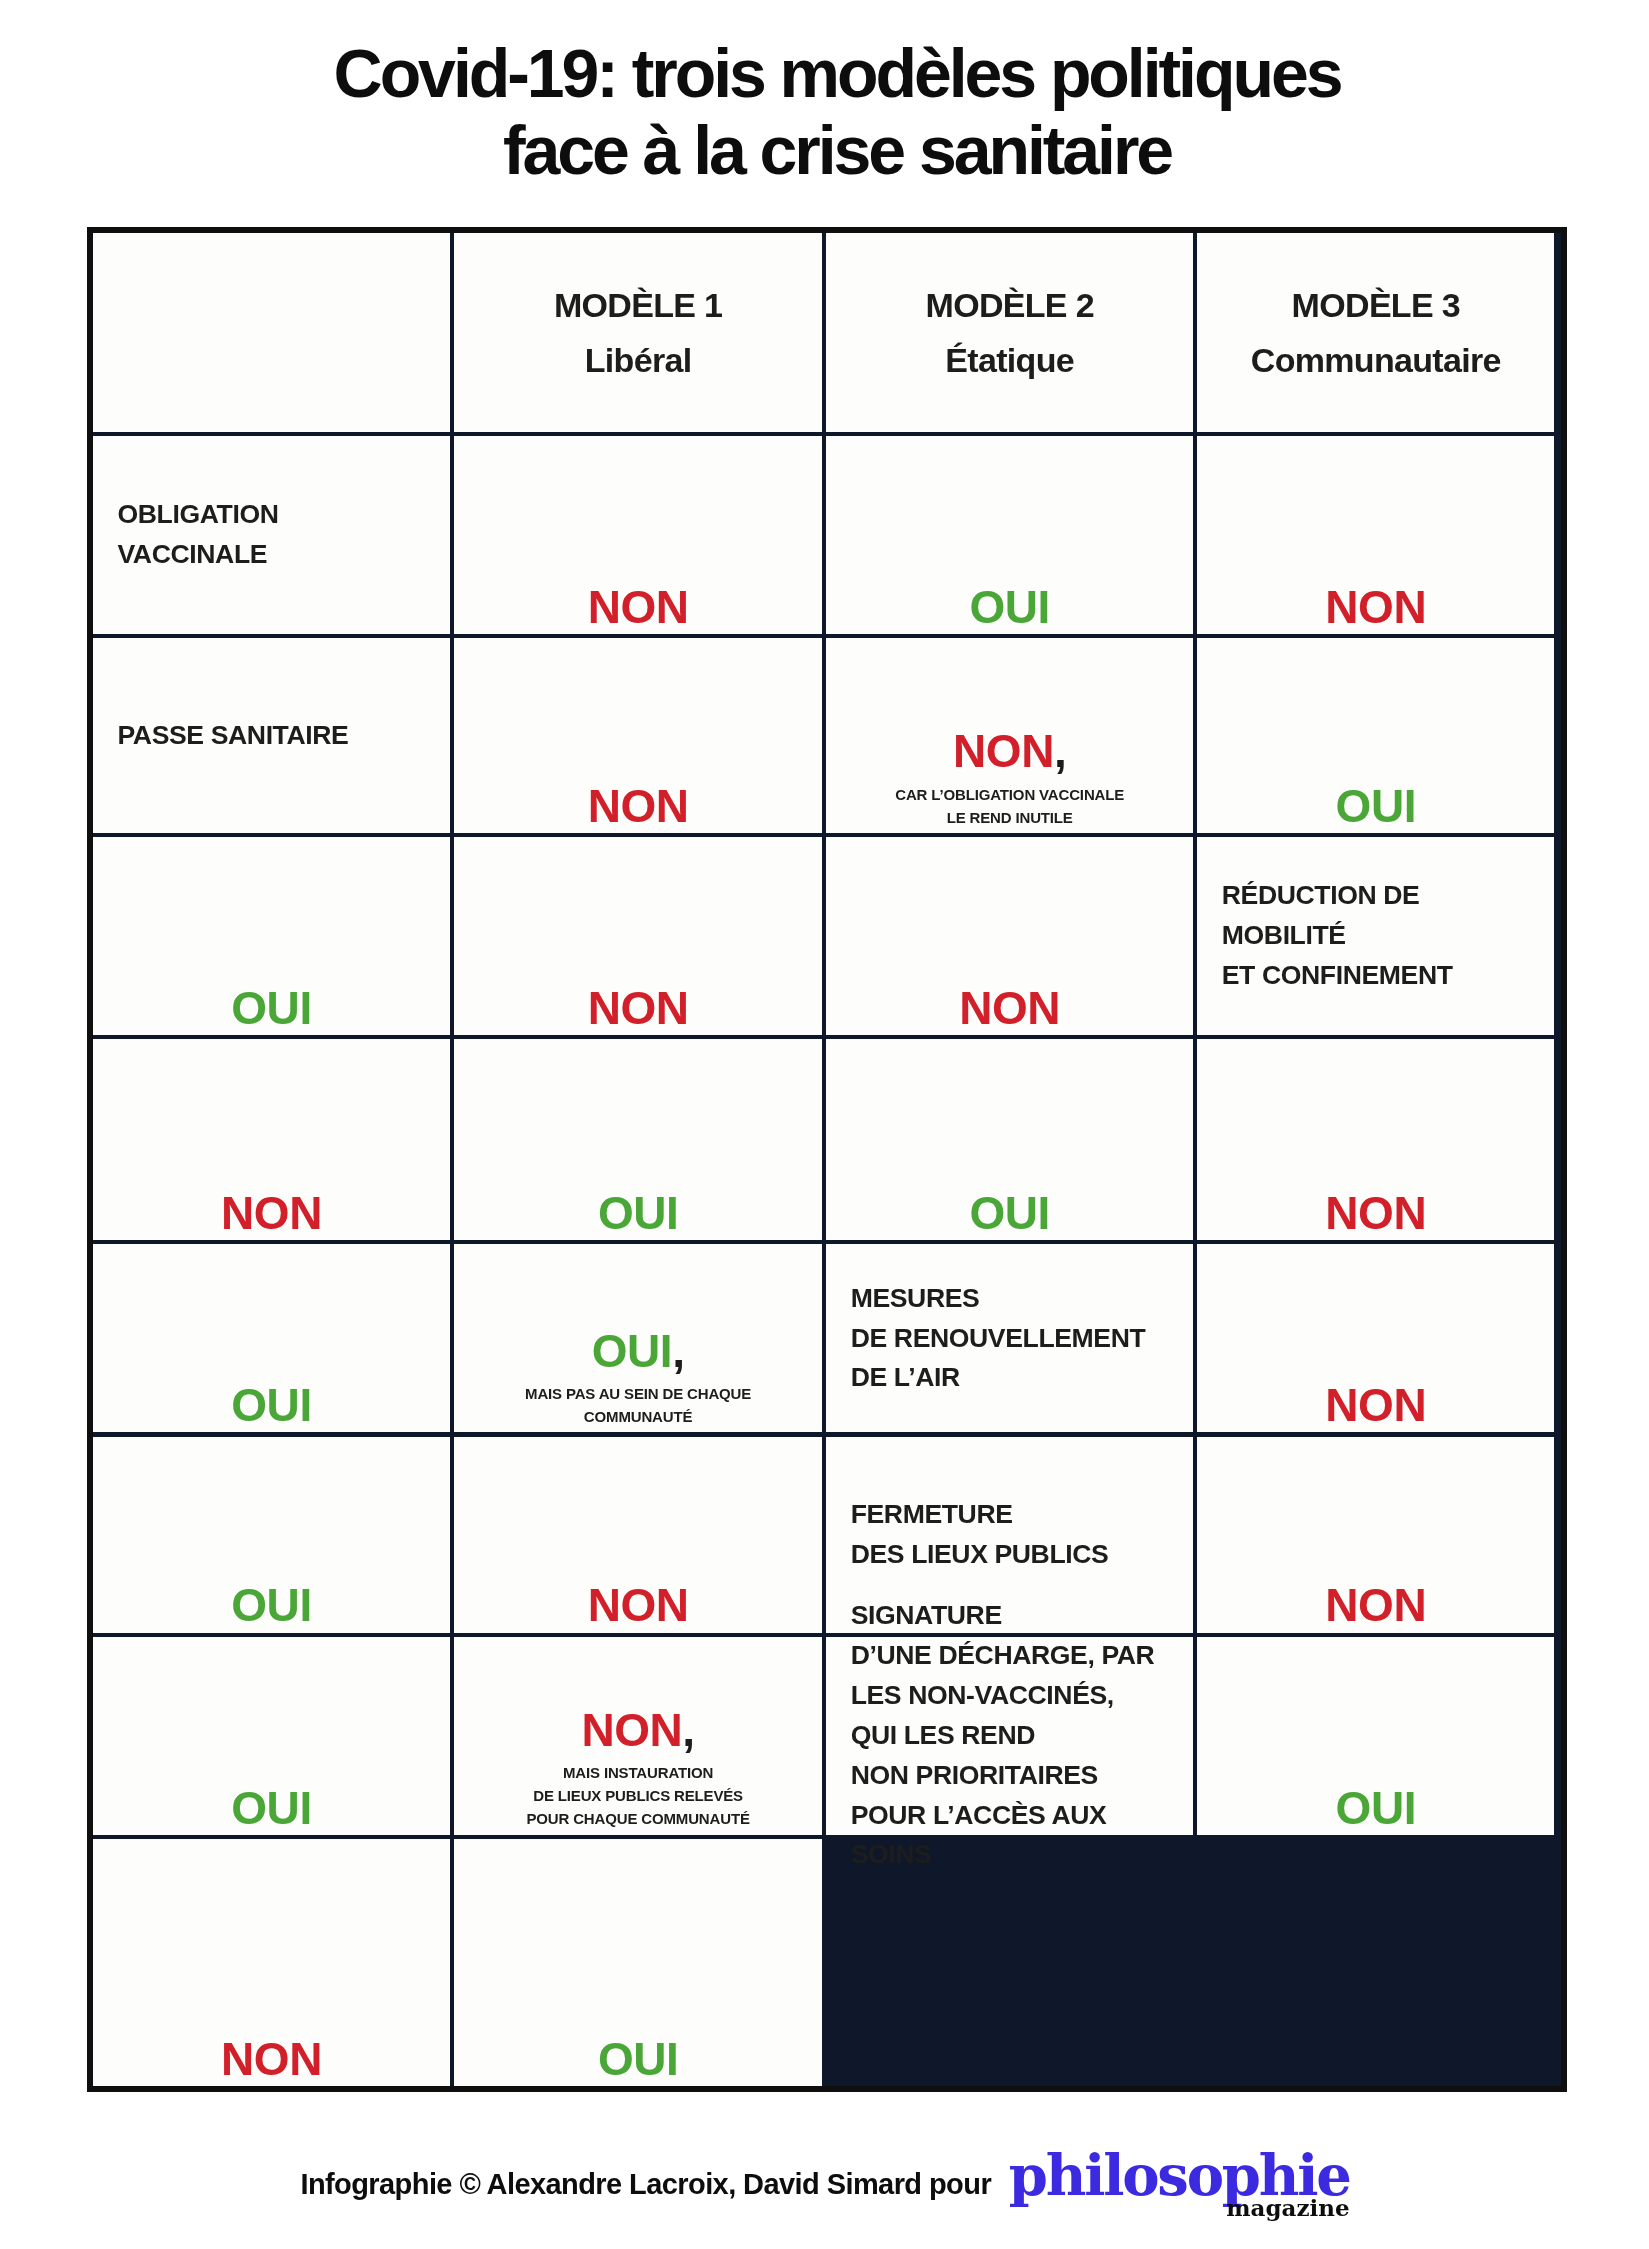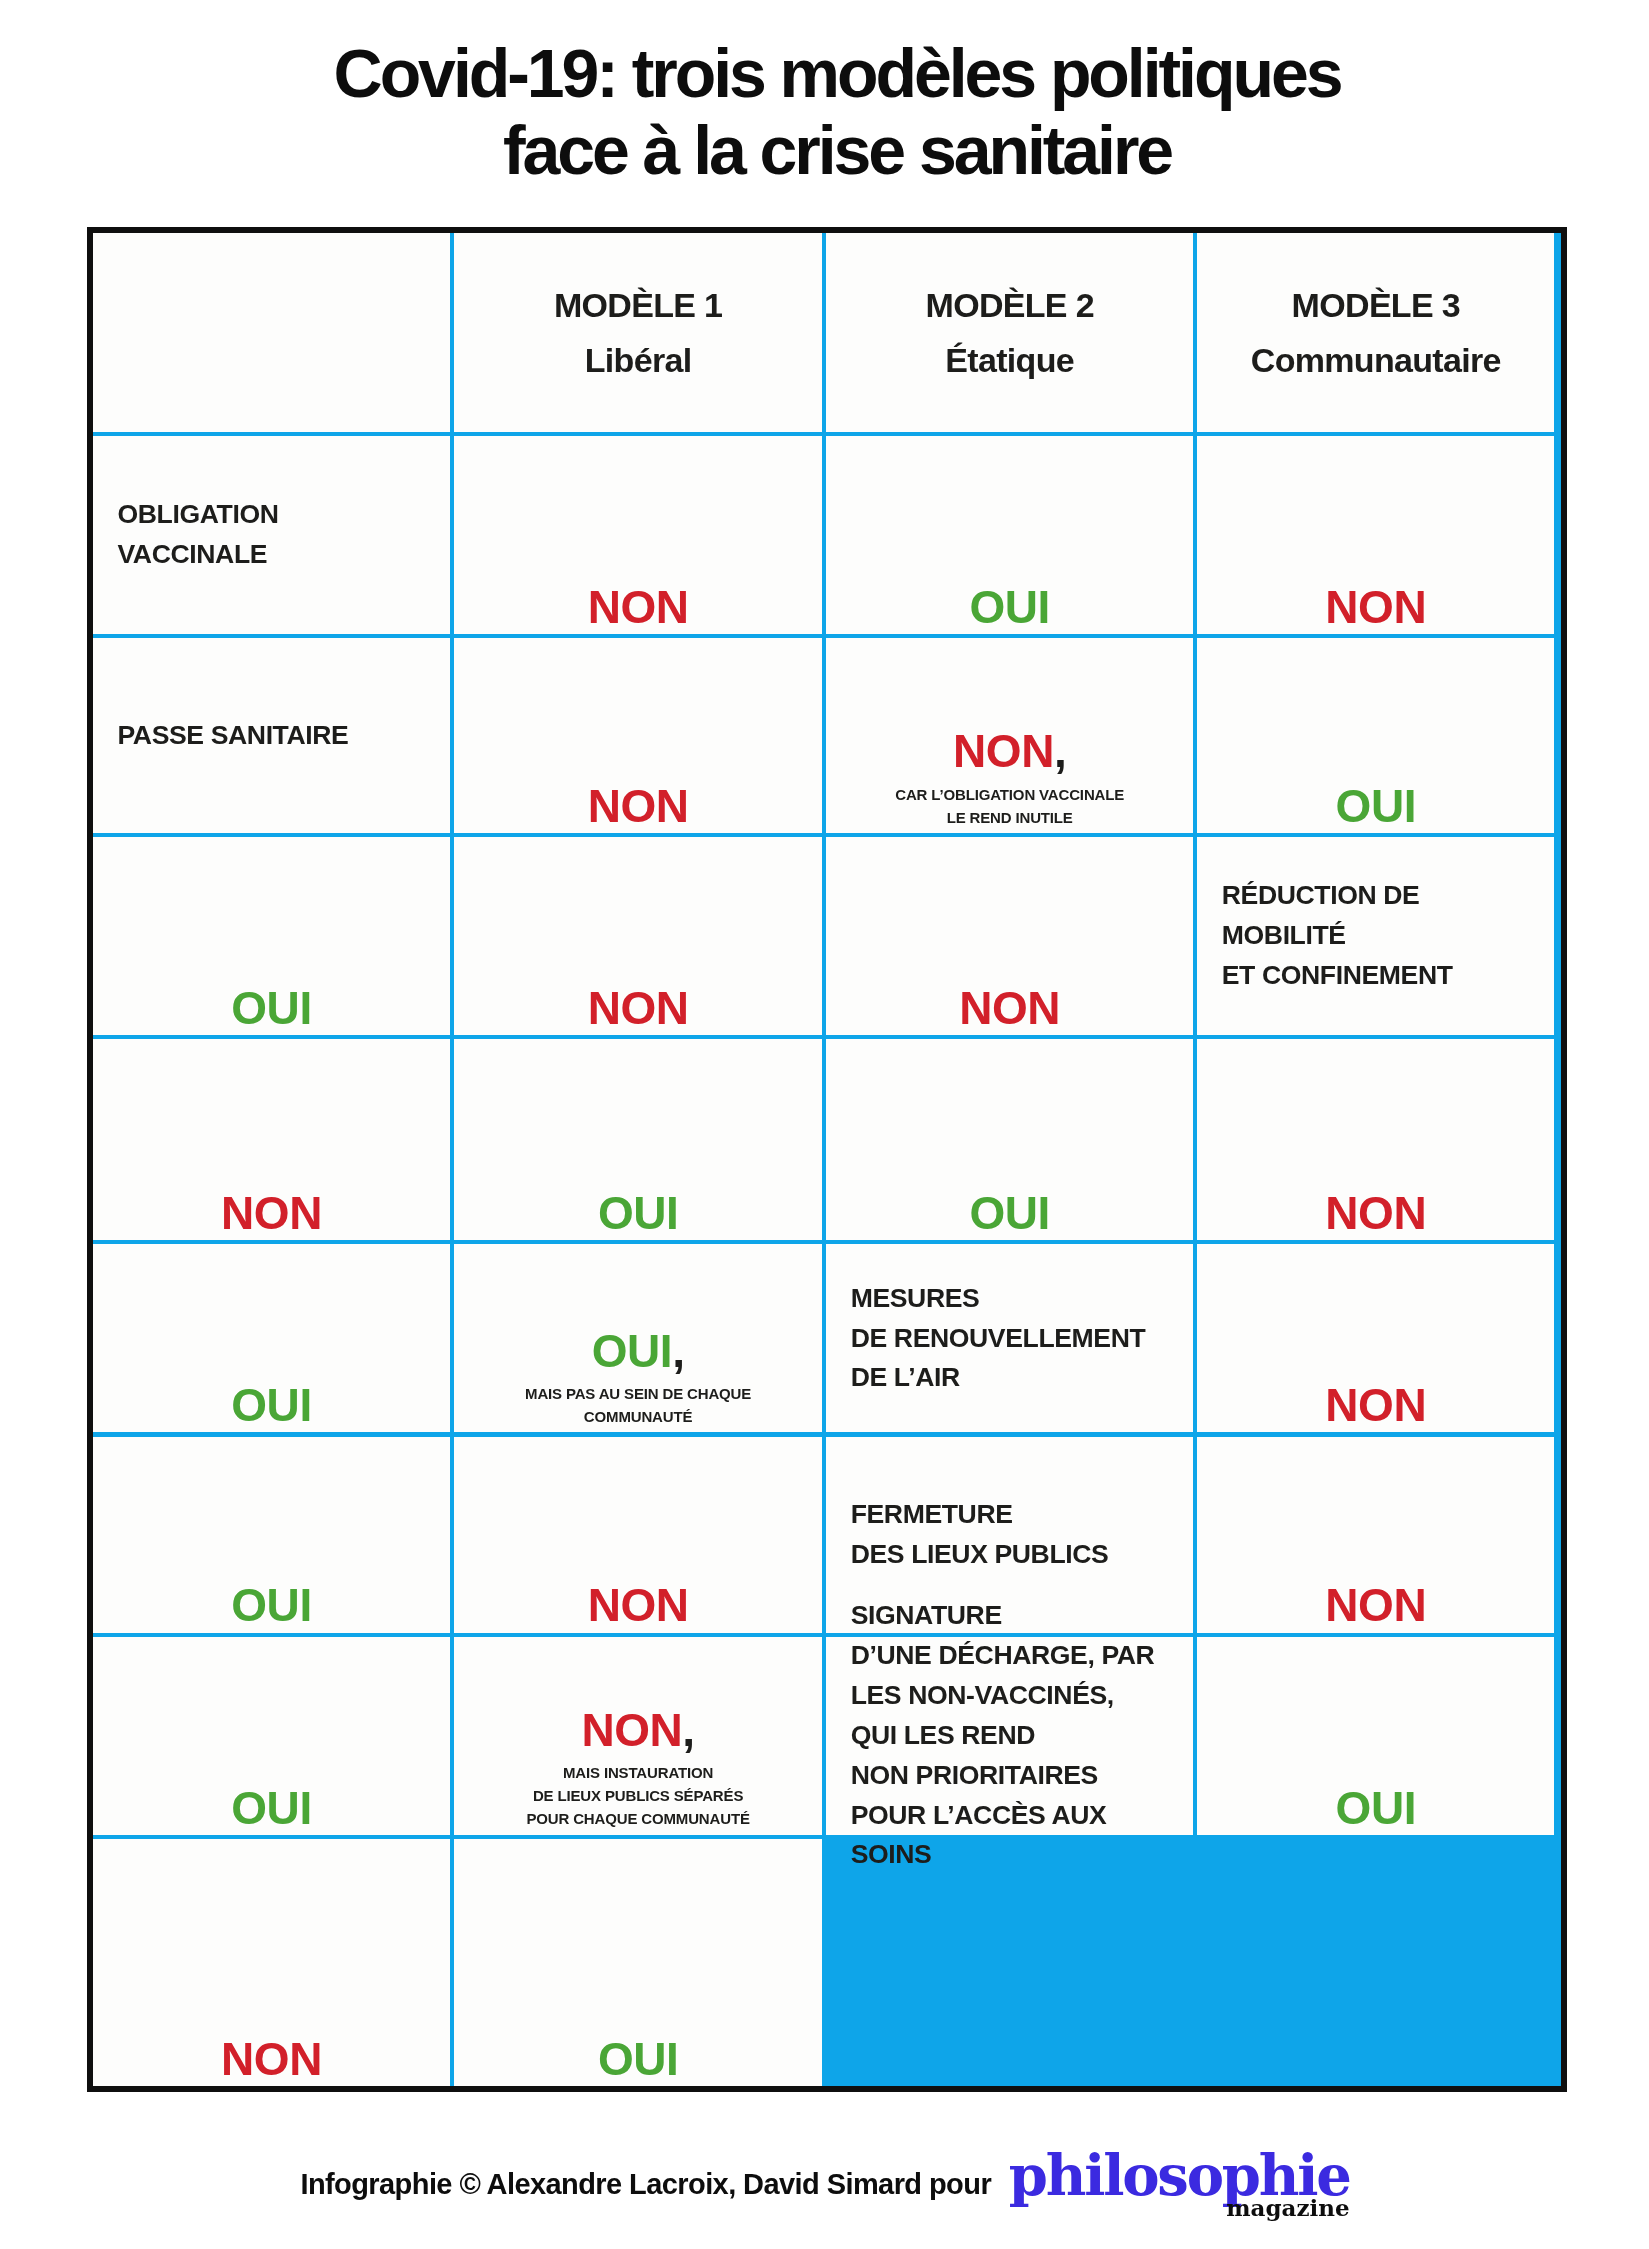--- a/index.html
+++ b/index.html
@@ -23,21 +23,21 @@
     letter-spacing: -0.045em;
     color: #0d0d0d;
     white-space: pre-line;
   }
 
   .grid {
     position: absolute;
     left: 87px; top: 227px;
     width: 1480px; height: 1865px;
     box-sizing: border-box;
-    background: #0ea5e9;
+    background: #0f172a;
     border: 6.1px solid #0f0f0f;
     display: grid;
     grid-template-columns: 357px 368px 367px 357px;
     grid-template-rows: 199px 198px 195px 198px 201px 188px 196px 198px 247px;
     gap: 4.1px;
   }
 
   .cell { background: #fdfdfc; box-sizing: border-box; }
 
   .head {
@@ -204,21 +204,21 @@
 DES LIEUX PUBLICS</div>
     <div class="cell val">
       <div class="verdict-line"><span class="verdict red">NON</span></div>
     </div>
     <div class="cell val">
       <div class="verdict-line"><span class="verdict green">OUI</span></div>
     </div>
     <div class="cell val">
       <div class="verdict-line"><span class="verdict red">NON</span><span class="comma">,</span></div>
       <div class="note">MAIS INSTAURATION
-DE LIEUX PUBLICS SÉPARÉS
+DE LIEUX PUBLICS RELEVÉS
 POUR CHAQUE COMMUNAUTÉ</div>
     </div>
     <div class="cell label">SIGNATURE
 D’UNE DÉCHARGE, PAR
 LES NON-VACCINÉS,
 QUI LES REND
 NON PRIORITAIRES
 POUR L’ACCÈS AUX SOINS</div>
     <div class="cell val">
       <div class="verdict-line"><span class="verdict green">OUI</span></div>

